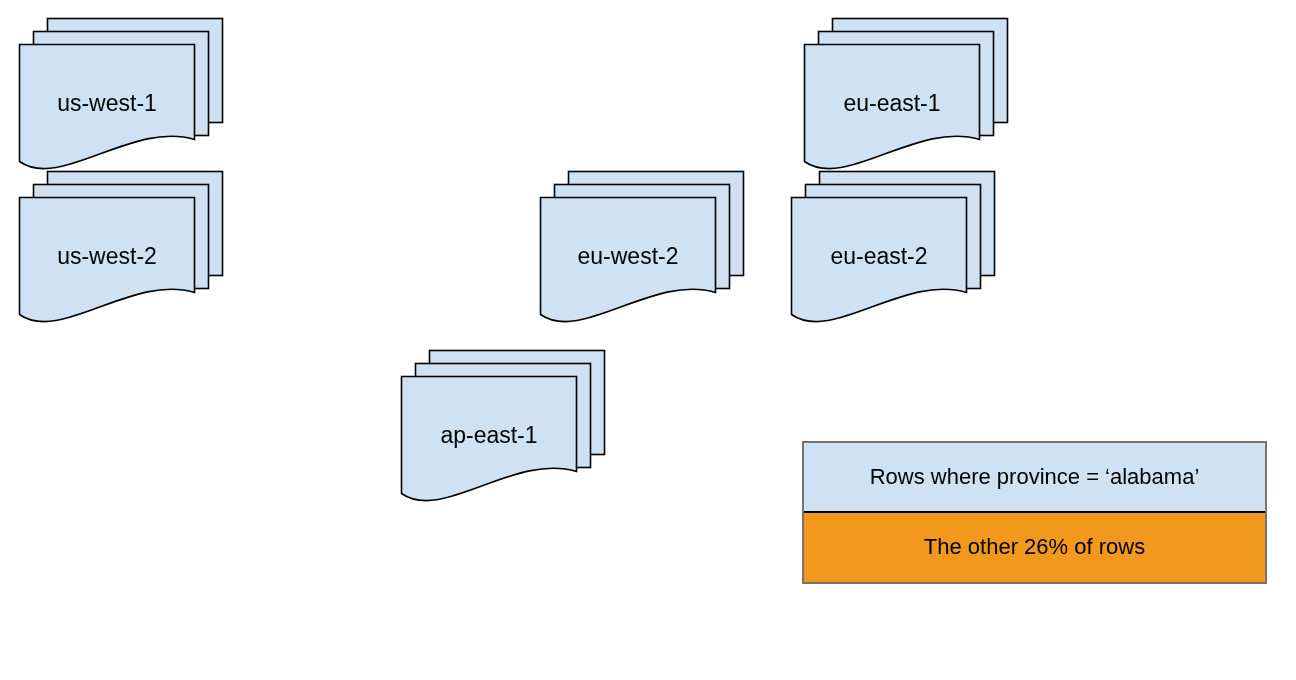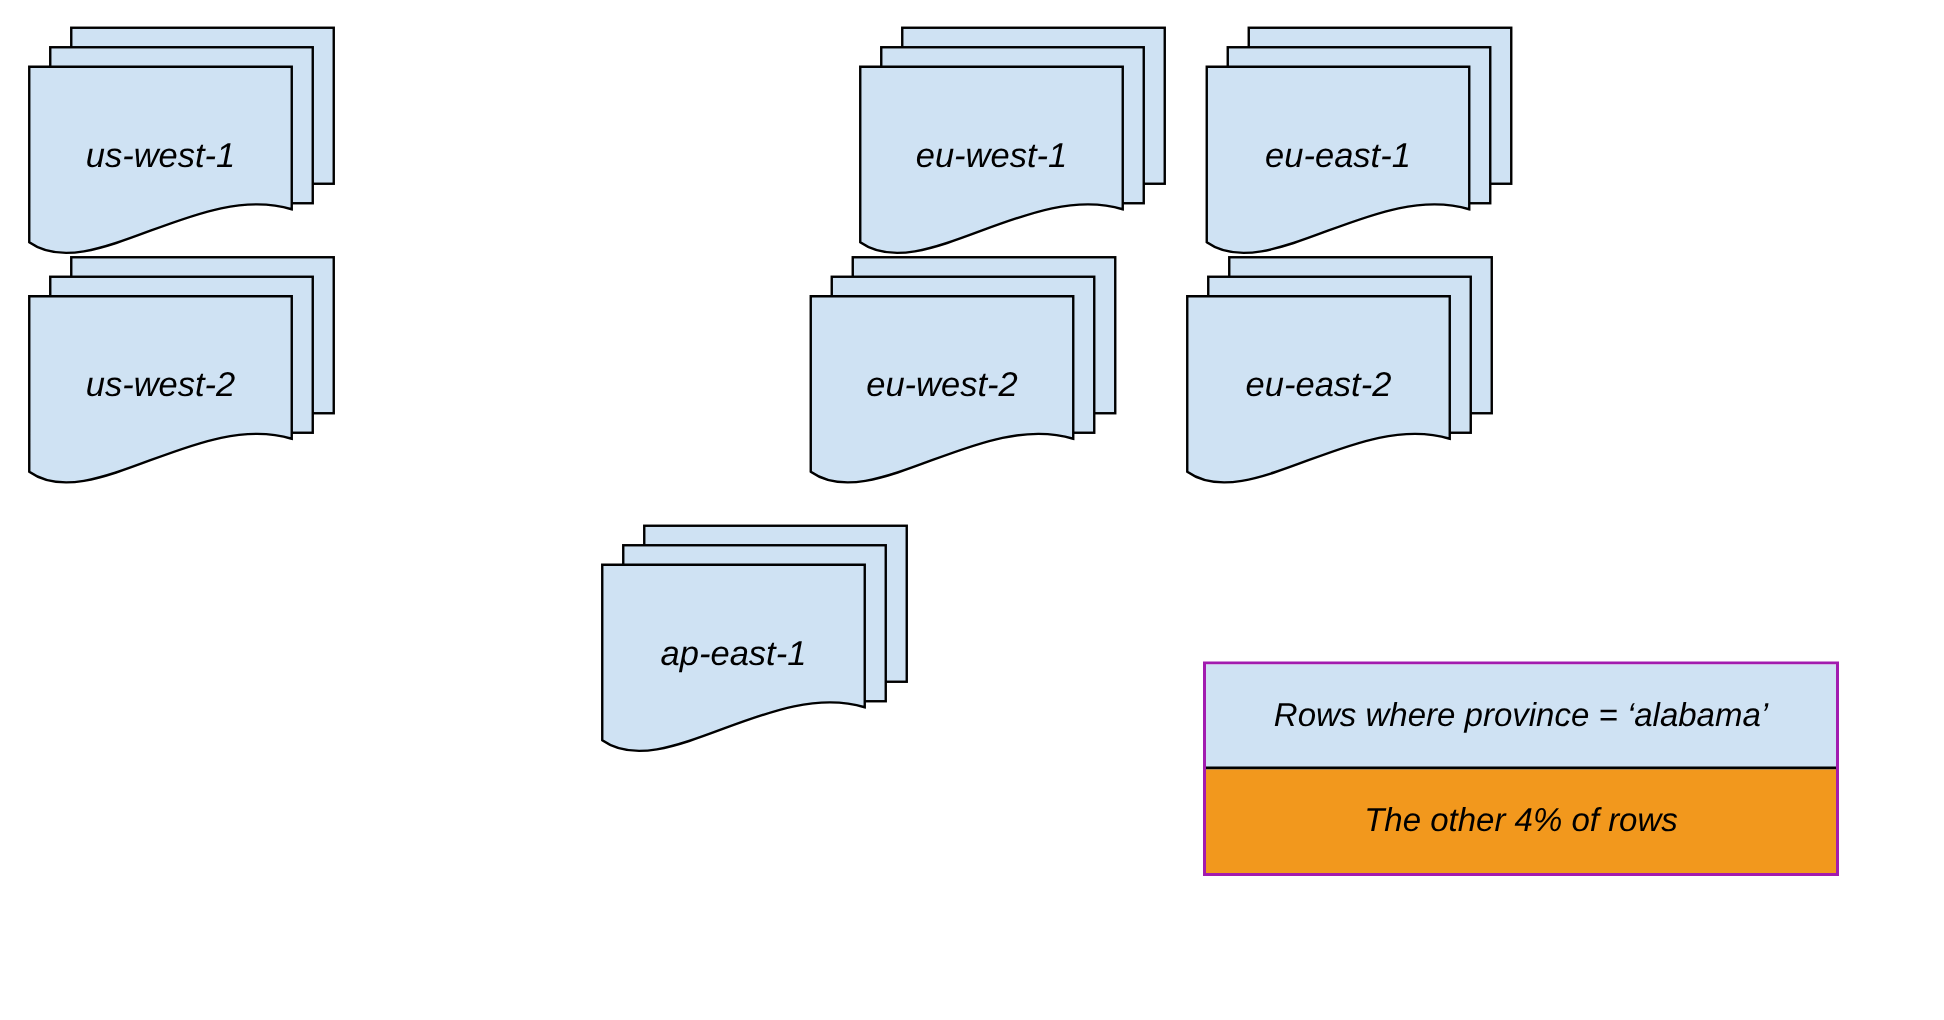--- a/index.html
+++ b/index.html
@@ -7,21 +7,20 @@
     padding: 0;
     background: #ffffff;
     font-family: "Liberation Sans", sans-serif;
   }
   .canvas {
     position: relative;
     width: 1296px;
     height: 680px;
     background: #ffffff;
     overflow: hidden;
-    font-style: italic;
   }
   .stack {
     position: absolute;
     width: 212px;
     height: 160px;
   }
   .stack svg { display: block; width: 212px; height: 160px; }
   .page {
     stroke: var(--outline, #000);
     stroke-width: 1.6;
@@ -44,24 +43,24 @@
   .pos-us-east-2 { left: 231px; top: 166px; }
   .pos-eu-west-2 { left: 535px; top: 166px; }
   .pos-eu-east-2 { left: 786px; top: 166px; text-align: right; }
   .pos-ap-east-1 { left: 396px; top: 345px; }
   .pos-ap-east-2 { left: 384px; top: 497px; }
 
   .legend {
     position: absolute;
     left: 802px;
     top: 441px;
-    width: 424px;
+    width: 465px;
     height: 143px;
     box-sizing: border-box;
-    border: 2px solid #a21caf;
+    border: 2px solid #737373;
     text-align: right;
   }
   .legend-row {
     box-sizing: border-box;
     height: 69.5px;
     display: flex;
     align-items: center;
     justify-content: center;
     font-size: 22px;
     color: #000;
@@ -78,28 +77,20 @@
   <div class="stack pos-us-west-1 v-blue">
     <svg viewBox="0 0 212 160">
       <rect class="page" x="33.5" y="5.5" width="175" height="104"></rect>
       <rect class="page" x="19.5" y="18.5" width="175" height="104"></rect>
       <path class="page" d="M 5.5 31.5 h 175 v 95 C 118.5 107.5 46.5 177.5 5.5 148.5 Z"></path>
       <text class="stack-label" x="93" y="98">us-west-1</text>
     </svg>
   </div>
 
 
-  <div class="stack pos-eu-west-1 v-blue">
-    <svg viewBox="0 0 212 160">
-      <rect class="page" x="33.5" y="5.5" width="175" height="104"></rect>
-      <rect class="page" x="19.5" y="18.5" width="175" height="104"></rect>
-      <path class="page" d="M 5.5 31.5 h 175 v 95 C 118.5 107.5 46.5 177.5 5.5 148.5 Z"></path>
-      <text class="stack-label" x="93" y="98">eu-west-1</text>
-    </svg>
-  </div>
 
   <div class="stack pos-eu-east-1 v-blue">
     <svg viewBox="0 0 212 160">
       <rect class="page" x="33.5" y="5.5" width="175" height="104"></rect>
       <rect class="page" x="19.5" y="18.5" width="175" height="104"></rect>
       <path class="page" d="M 5.5 31.5 h 175 v 95 C 118.5 107.5 46.5 177.5 5.5 148.5 Z"></path>
       <text class="stack-label" x="93" y="98">eu-east-1</text>
     </svg>
   </div>
 
@@ -139,17 +130,17 @@
       <text class="stack-label" x="93" y="98">ap-east-1</text>
     </svg>
   </div>
 
 
   <div class="legend">
     <div class="legend-row v-blue">
       <span>Rows where province = ‘alabama’</span>
     </div>
     <div class="legend-row v-orange">
-      <span>The other 4% of rows</span>
+      <span>The other 26% of rows</span>
     </div>
   </div>
 
 </div>
 
 </body></html>

